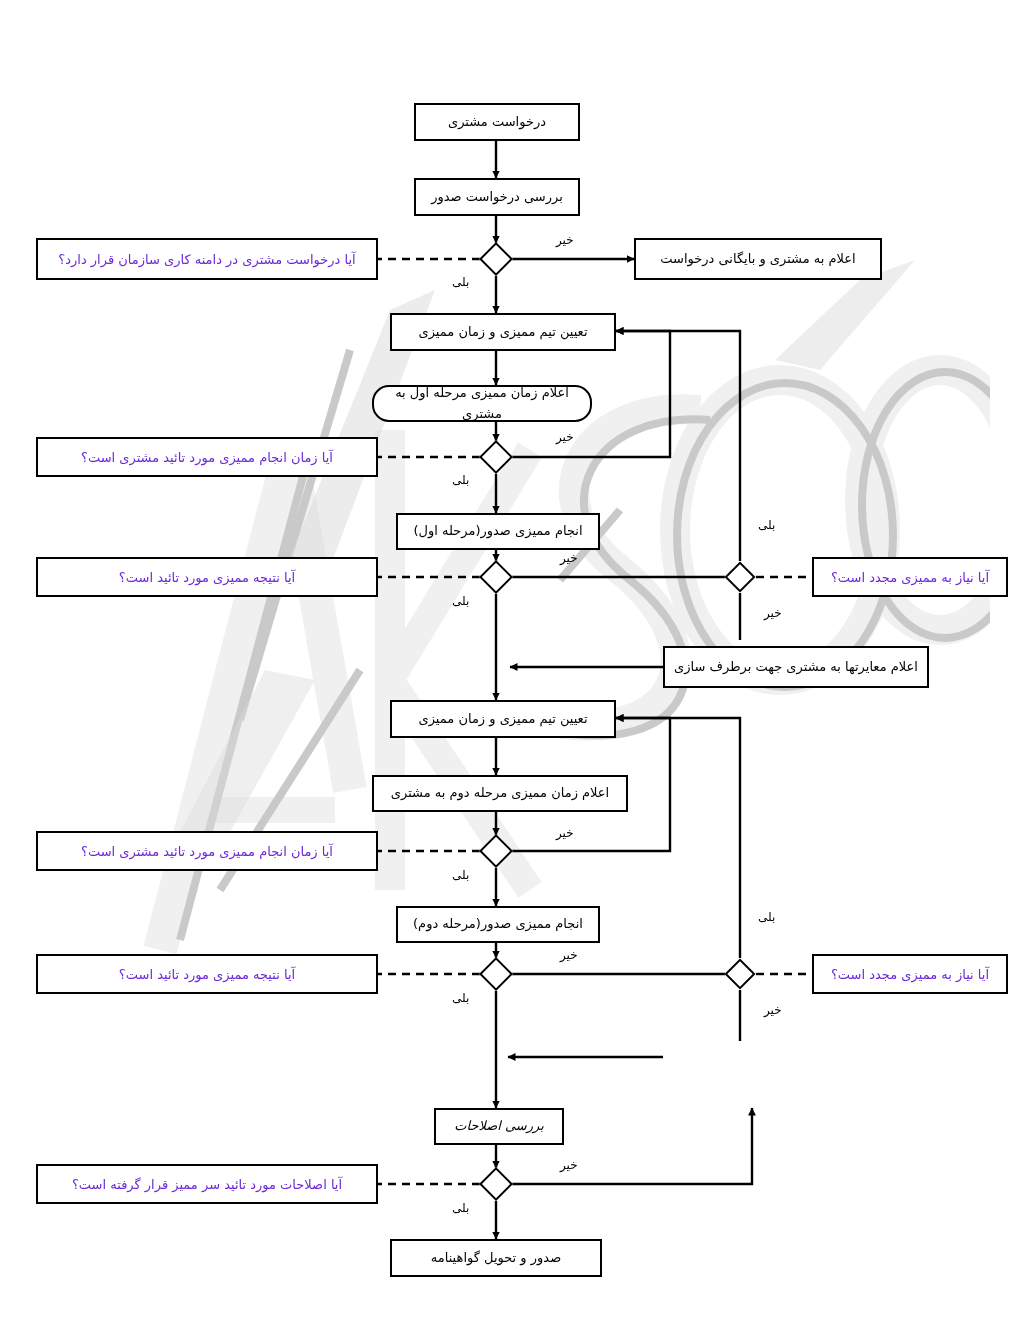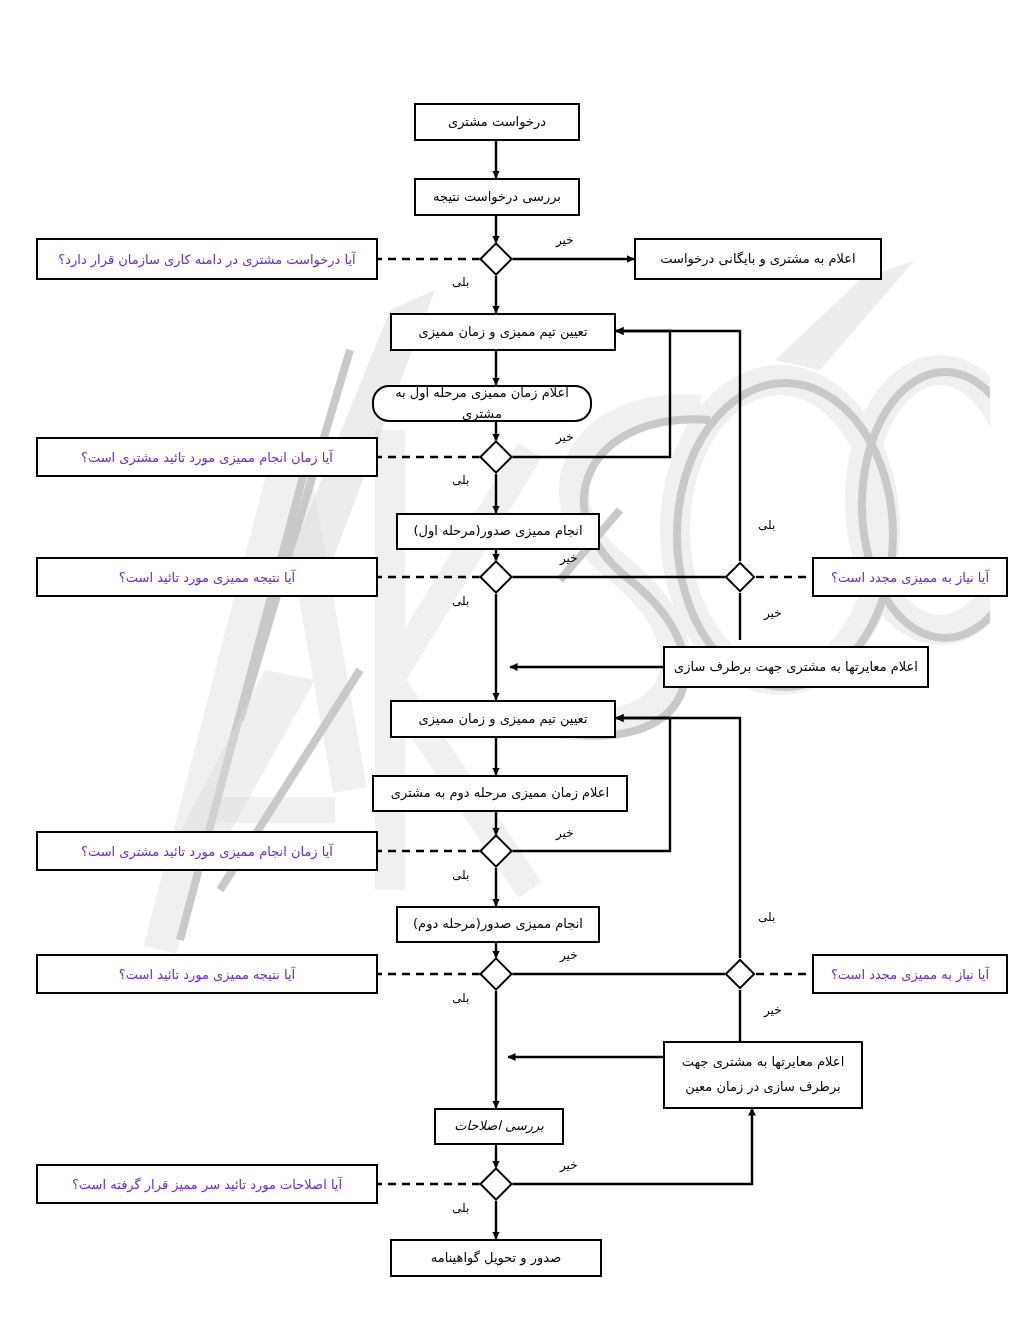--- a/index.html
+++ b/index.html
@@ -190,21 +190,21 @@
 
       <line x1="496" y1="1201" x2="496" y2="1239" marker-end="url(#ah)"></line>
     </g>
   </svg>
 
   <div class="node" style="left:414px;top:103px;width:166px;height:38px;">
     <span>درخواست مشتری</span>
   </div>
 
   <div class="node" style="left:414px;top:178px;width:166px;height:38px;">
-    <span>بررسی درخواست نتیجه</span>
+    <span>بررسی درخواست صدور</span>
   </div>
 
   <div class="qbox" style="left:36px;top:238px;width:342px;height:42px;">
     <span>آیا درخواست مشتری در دامنه کاری سازمان قرار دارد؟</span>
   </div>
 
   <div class="node" style="left:634px;top:238px;width:248px;height:42px;">
     <span>اعلام به مشتری و بایگانی درخواست</span>
   </div>
 
@@ -253,24 +253,20 @@
   </div>
 
   <div class="qbox" style="left:36px;top:954px;width:342px;height:40px;">
     <span>آیا نتیجه ممیزی مورد تائید است؟</span>
   </div>
 
   <div class="qbox" style="left:812px;top:954px;width:196px;height:40px;">
     <span>آیا نیاز به ممیزی مجدد است؟</span>
   </div>
 
-  <div class="node two-line" style="left:663px;top:1041px;width:200px;height:68px;flex-direction:column;">
-    <span>اعلام معایرتها به مشتری جهت</span>
-    <span>برطرف سازی در زمان معین</span>
-  </div>
 
   <div class="node" style="left:434px;top:1108px;width:130px;height:37px;font-style:italic;">
     <span>بررسی اصلاحات</span>
   </div>
 
   <div class="qbox" style="left:36px;top:1164px;width:342px;height:40px;">
     <span>آیا اصلاحات مورد تائید سر ممیز قرار گرفته است؟</span>
   </div>
 
   <div class="node" style="left:390px;top:1239px;width:212px;height:38px;">

